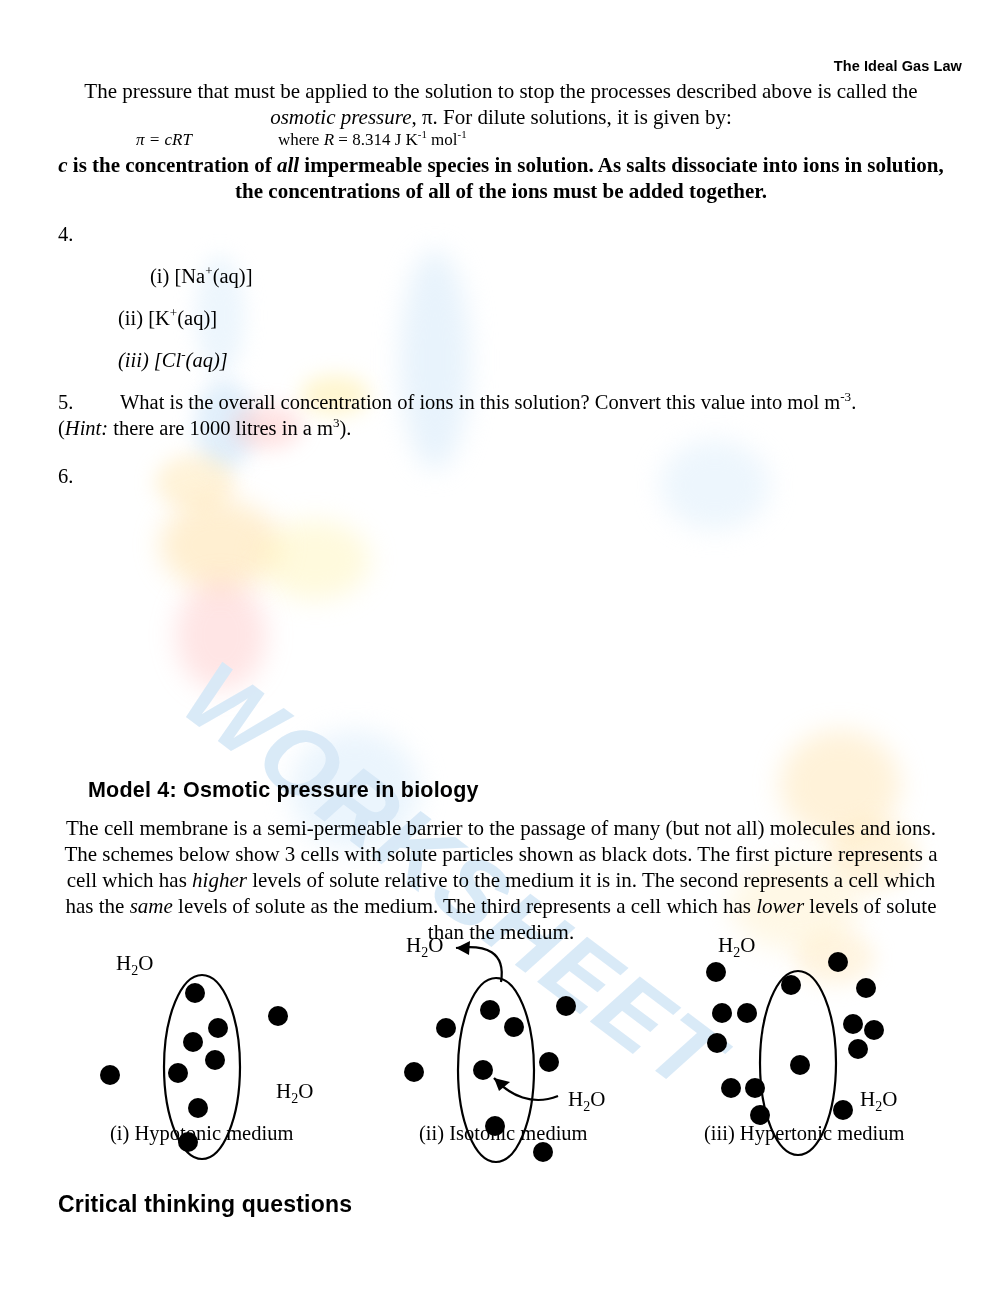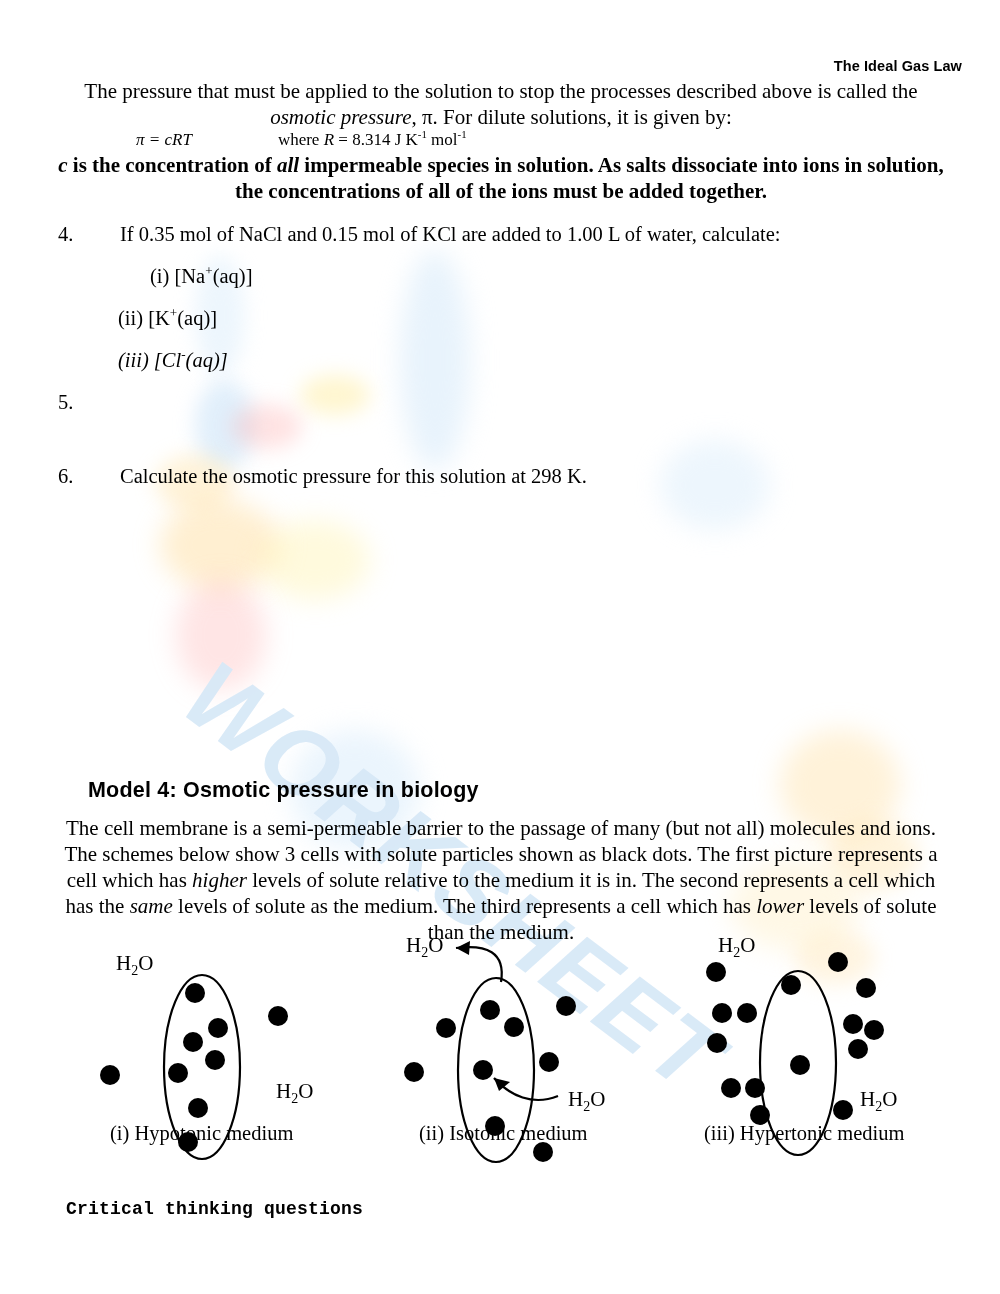--- a/index.html
+++ b/index.html
@@ -123,24 +123,24 @@
     left: 58px;
     margin: 0;
     font-family: "Liberation Sans", sans-serif;
     font-weight: bold;
     font-size: 21.5px;
     letter-spacing: 0.2px;
   }
   h2.section-heading {
     position: absolute;
     left: 58px;
-    margin: 8px;
-    font-family: Liberation Mono, monospace;
+    margin: 0;
+    font-family: Liberation Sans, sans-serif;
     font-weight: bold;
-    font-size: 18px;
+    font-size: 23px;
     letter-spacing: 0.2px;
   }
 
   
   .diagram-band {
     position: absolute;
     left: 58px;
     top: 930px;
     width: 886px;
     height: 250px;
@@ -196,40 +196,42 @@
     <div class="eq-line" style="top:130px;">
       <span class="it">π = cRT</span><span class="eq-gap"></span><span>where </span><span class="it">R</span><span> = 8.314 J K</span><sup>-1</sup><span> mol</span><sup>-1</sup>
     </div>
 
     <div class="body-text" style="top:152px;font-weight:bold;">
       <span class="it">c</span><span> is the concentration of </span><span class="it">all</span><span> impermeable species in solution. As salts dissociate into ions in solution, the concentrations of all of the ions must be added together.</span>
     </div>
 
     <div class="q-row" style="top:221px;">
       <span class="q-num">4.</span>
-      <span class="q-body">If 0.35 mol of NaCl and 0.15 mol of KCl are added to 1.00 L of water, calculate:</span>
     </div>
 
     <div class="sub-item" style="top:265px;margin-left:32px;">
       <span>(i) [Na</span><sup>+</sup><span>(aq)]</span>
     </div>
     <div class="sub-item" style="top:307px;">
       <span>(ii) [K</span><sup>+</sup><span>(aq)]</span>
     </div>
     <div class="sub-item" style="top:349px;font-style:italic;">
       <span>(iii) [Cl</span><sup>-</sup><span>(aq)]</span>
     </div>
 
     <div class="q-row" style="top:389px;">
       <span class="q-num">5.</span>
+      <span class="q-body">
+        <span>What is the overall concentration of ions in this solution? Convert this value into mol m</span><sup>-3</sup><span>.</span><br>
+        <span>(</span><span class="it">Hint:</span><span> there are 1000 litres in a m</span><sup>3</sup><span>).</span>
+      </span>
     </div>
 
     <div class="q-row" style="top:463px;">
       <span class="q-num">6.</span>
-      <span class="q-body">Calculate the osmotic pressure for this solution at 298 K.</span>
     </div>
 
     <h2 class="model-heading" style="top:778px;margin-left:30px;">Model 4: Osmotic pressure in biology</h2>
 
     <div class="body-text" style="top:815px;">
       <span>The cell membrane is a semi-permeable barrier to the passage of many (but not all) molecules and ions. The schemes below show 3 cells with solute particles shown as black dots. The first picture represents a cell which has </span><span class="it">higher</span><span> levels of solute relative to the medium it is in. The second represents a cell which has the </span><span class="it">same</span><span> levels of solute as the medium. The third represents a cell which has </span><span class="it">lower</span><span> levels of solute than the medium.</span>
     </div>
 
     <div class="diagram-band">
 

